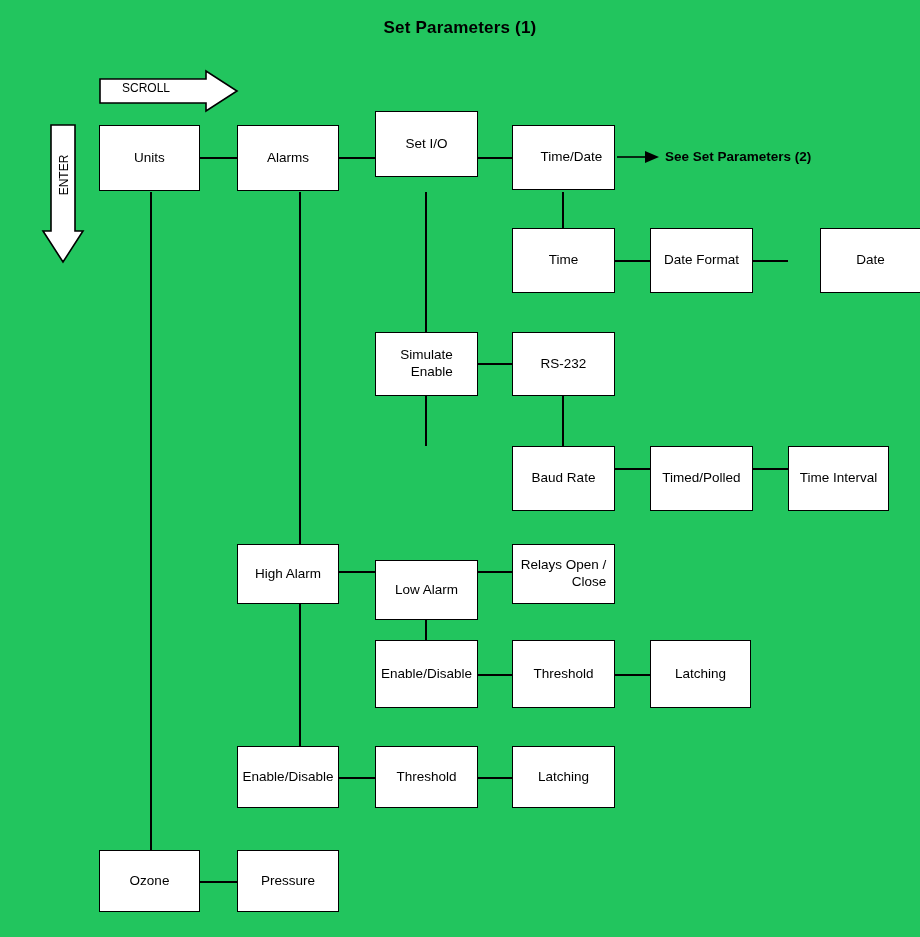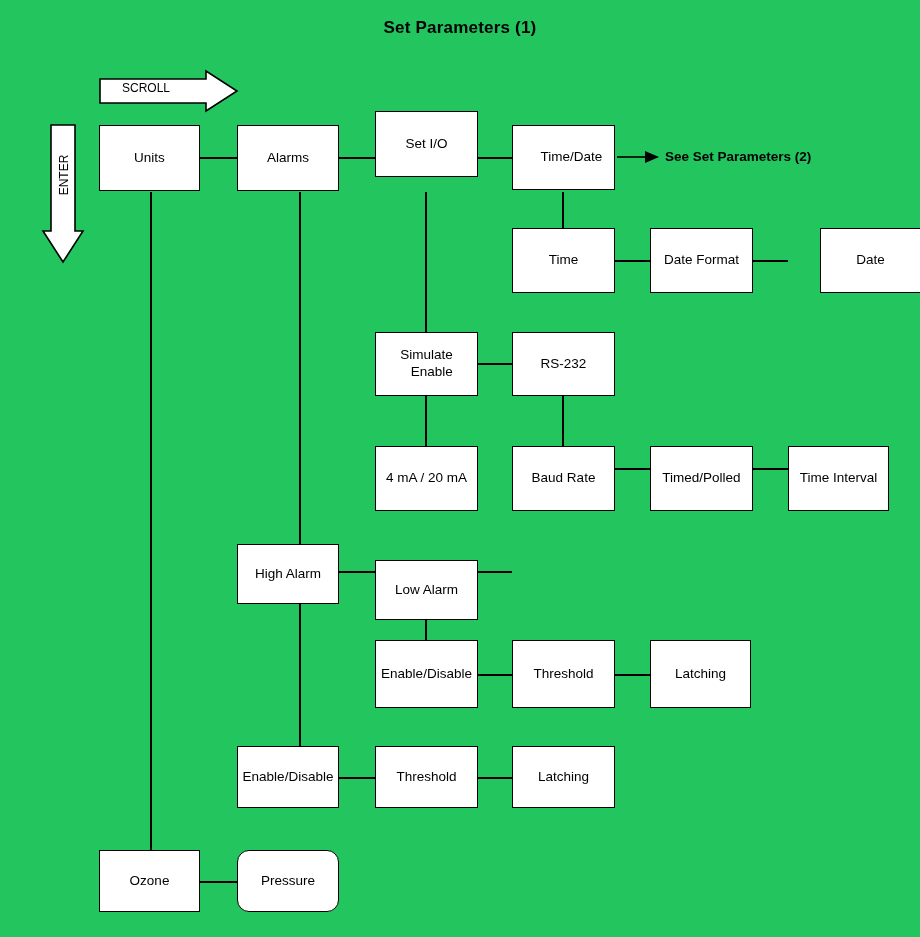--- a/index.html
+++ b/index.html
@@ -123,38 +123,39 @@
   <div class="node" style="left:512px; top:125px; width:103px; height:65px;padding-left:20px;">Time/Date</div>
 
   <div class="node" style="left:512px; top:228px; width:103px; height:65px;">Time</div>
   <div class="node" style="left:650px; top:228px; width:103px; height:65px;">Date Format</div>
   <div class="node" style="left:820px; top:228px; width:101px; height:65px;">Date</div>
 
   <div class="node" style="left:375px; top:332px; width:103px; height:64px;">Simulate
 Enable</div>
   <div class="node" style="left:512px; top:332px; width:103px; height:64px;">RS-232</div>
 
-  <div class="node" style="left:375px; top:446px; width:103px; height:65px;">4 mA / 20 mA</div>
   <div class="node" style="left:512px; top:446px; width:103px; height:65px;">Baud Rate</div>
   <div class="node" style="left:650px; top:446px; width:103px; height:65px;">Timed/Polled</div>
   <div class="node" style="left:788px; top:446px; width:101px; height:65px;">Time Interval</div>
 
   <div class="node" style="left:237px; top:544px; width:102px; height:60px;">High Alarm</div>
   <div class="node" style="left:375px; top:560px; width:103px; height:60px;">Low Alarm</div>
+  <div class="node" style="left:512px; top:544px; width:103px; height:60px;">Relays Open /
+Close</div>
 
   <div class="node" style="left:375px; top:640px; width:103px; height:68px;">Enable/Disable</div>
   <div class="node" style="left:512px; top:640px; width:103px; height:68px;">Threshold</div>
   <div class="node" style="left:650px; top:640px; width:101px; height:68px;">Latching</div>
 
   <div class="node" style="left:237px; top:746px; width:102px; height:62px;">Enable/Disable</div>
   <div class="node" style="left:375px; top:746px; width:103px; height:62px;">Threshold</div>
   <div class="node" style="left:512px; top:746px; width:103px; height:62px;">Latching</div>
 
   <div class="node" style="left:99px; top:850px; width:101px; height:62px;">Ozone</div>
-  <div class="node" style="left:237px; top:850px; width:102px; height:62px;border-radius:12px;">Pressure</div>
+  <div class="node" style="left:237px; top:850px; width:102px; height:62px;">Pressure</div>
 
   <svg class="overlay" viewBox="0 0 920 937">
 
     <polygon points="100,79 206,79 206,71 237,91 206,111 206,103 100,103" fill="#ffffff" stroke="#000000" stroke-width="1.6"></polygon>
 
     <polygon points="51,125 75,125 75,231 83,231 63,262 43,231 51,231" fill="#ffffff" stroke="#000000" stroke-width="1.6"></polygon>
 
     <line x1="617" y1="157" x2="645" y2="157" stroke="#000000" stroke-width="1.6"></line>
     <polygon points="645,151 659,157 645,163" fill="#000000"></polygon>
   </svg>

